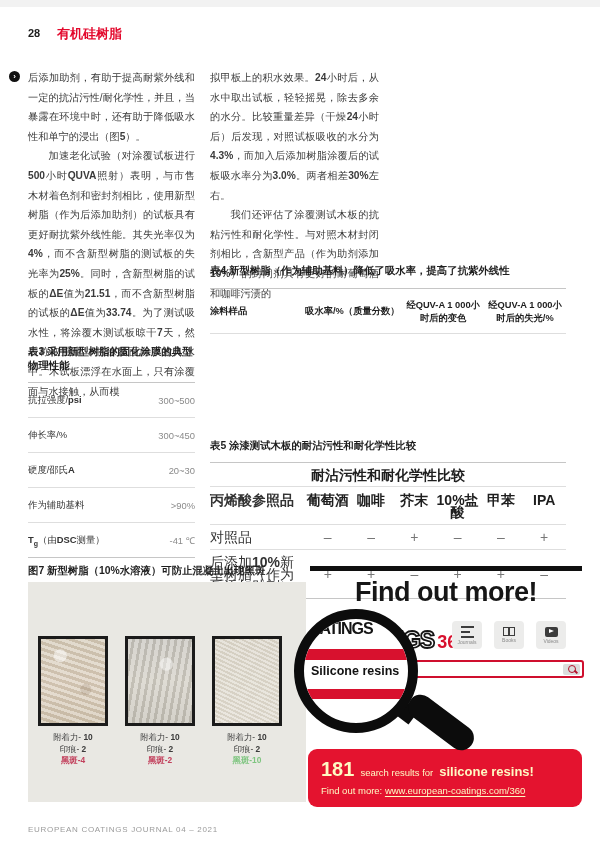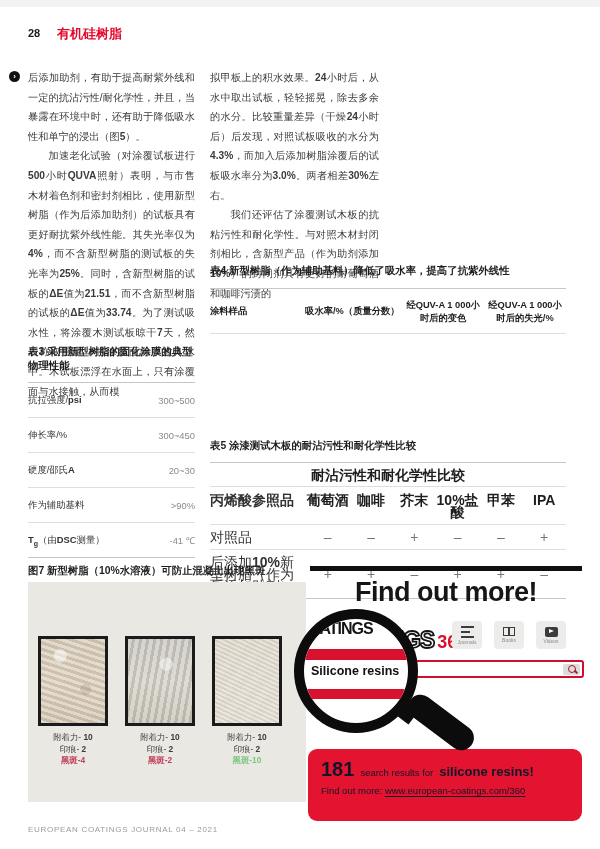--- a/index.html
+++ b/index.html
@@ -97,21 +97,21 @@
   .mini-mag{width:6px;height:6px;border:1.6px solid #b3112b;border-radius:50%;position:relative;display:inline-block;}
   .mini-mag::after{content:"";position:absolute;width:4px;height:1.8px;background:#b3112b;right:-3.4px;bottom:-1px;transform:rotate(45deg);}
   .glass{position:absolute;left:-12px;top:46px;width:104px;height:104px;border:10px solid #0c0c0c;border-radius:50%;background:#fff;overflow:hidden;z-index:6;}
   .g-frag{position:absolute;left:4px;top:1px;font-size:16px;font-weight:bold;color:#141414;letter-spacing:-1px;}
   .g-stripe{position:absolute;left:-8px;right:-8px;background:#d8112e;}
   .g-stripe.s1{top:30px;height:11px;}
   .g-stripe.s2{top:70px;height:10px;}
   .g-label{position:absolute;left:7px;top:45px;font-size:12.5px;font-weight:bold;color:#111;}
   .handle-joint{position:absolute;left:86px;top:139px;width:24px;height:17px;background:#0c0c0c;transform:rotate(37deg);z-index:5;}
   .handle{position:absolute;left:97px;top:147px;width:76px;height:25px;background:#0c0c0c;border-radius:13px;transform:rotate(37deg);z-index:5;}
-  .ad-box{position:absolute;left:2px;top:186px;width:274px;height:72px;background:#e4132f;border-radius:9px;color:#0f172a;box-sizing:border-box;padding:9px 13px 0;}
+  .ad-box{position:absolute;left:2px;top:186px;width:274px;height:58px;background:#e4132f;border-radius:9px;color:#fef9c3;box-sizing:border-box;padding:9px 13px 0;}
   .ad-line1{display:flex;align-items:baseline;gap:6px;white-space:nowrap;}
   .ad-line1 .count{font-size:20px;font-weight:bold;}
   .ad-line1 .mid{font-size:9.5px;}
   .ad-line1 .term{font-size:13px;font-weight:bold;}
   .ad-line2{margin-top:4px;font-size:9.5px;white-space:nowrap;}
   .ad-line2 .url{font-weight:normal;text-decoration:underline;text-underline-offset:2px;}
 
   .footer{position:absolute;left:28px;top:818px;font-size:8px;letter-spacing:0.7px;color:#9b9b9b;}
 </style>
 </head>

